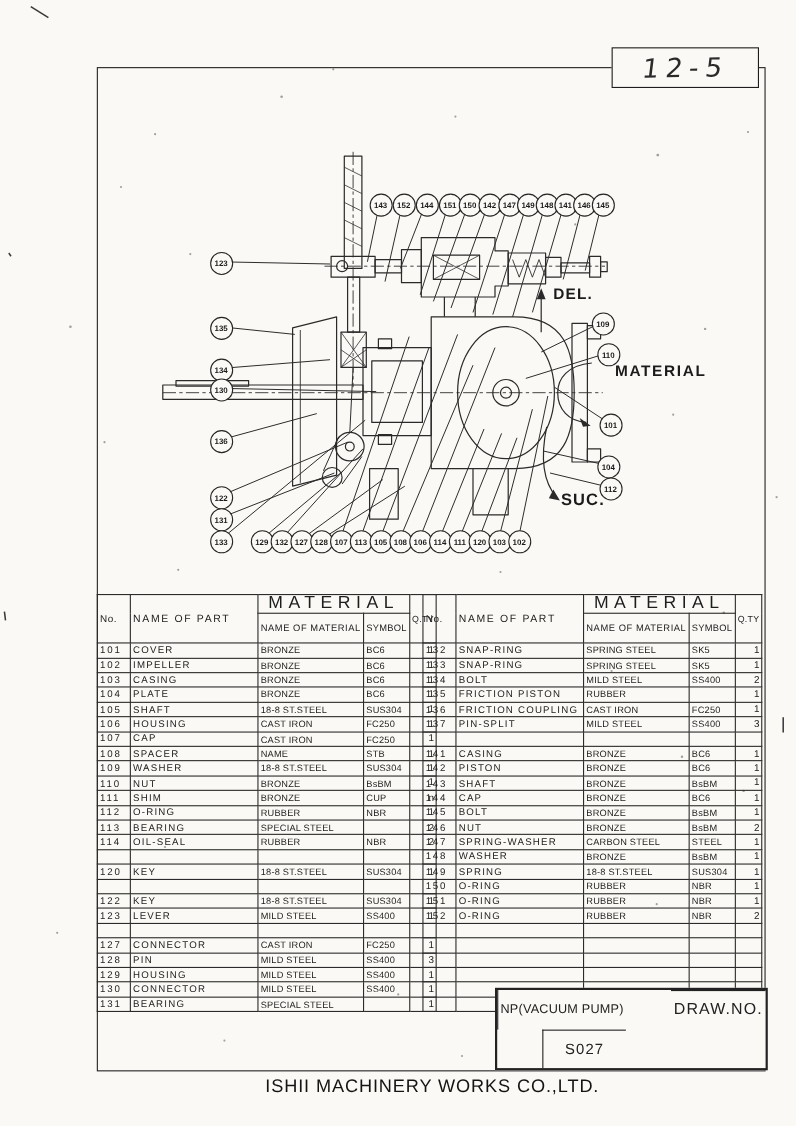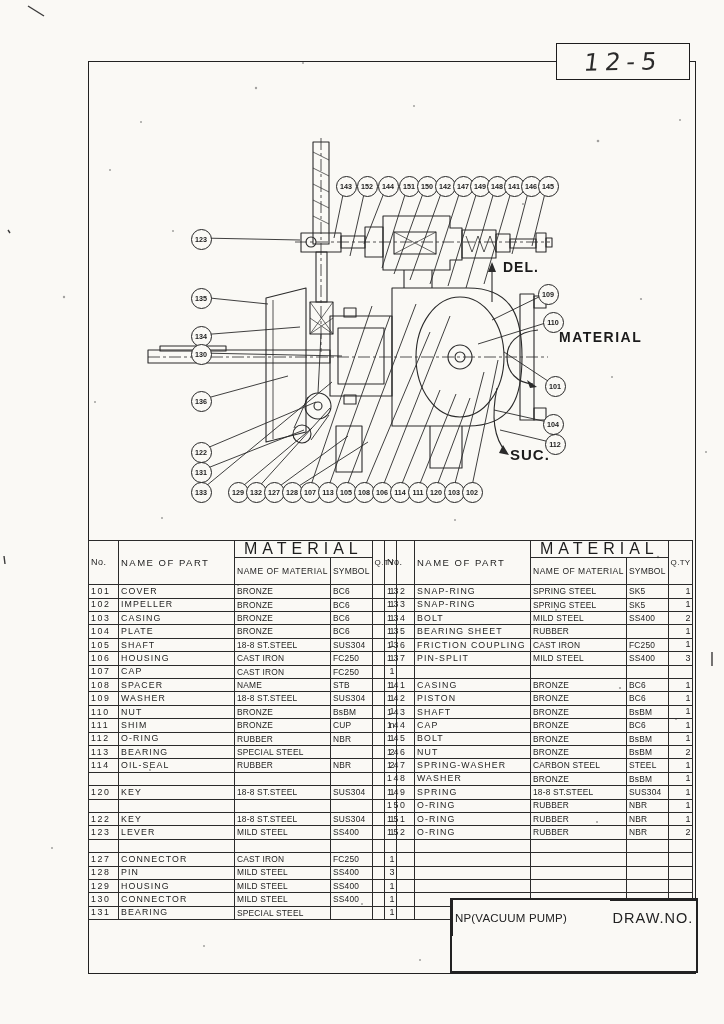--- a/index.html
+++ b/index.html
@@ -526,21 +526,21 @@
         </tr>
         <tr>
           <td class="c-no">134</td>
           <td class="c-name">BOLT</td>
           <td class="c-mat">MILD STEEL</td>
           <td class="c-sym">SS400</td>
           <td class="c-qty">2</td>
         </tr>
         <tr>
           <td class="c-no">135</td>
-          <td class="c-name">BEARING SHEET</td>
+          <td class="c-name">FRICTION PISTON</td>
           <td class="c-mat">RUBBER</td>
           <td class="c-sym"></td>
           <td class="c-qty">1</td>
         </tr>
         <tr>
           <td class="c-no">136</td>
           <td class="c-name">FRICTION COUPLING</td>
           <td class="c-mat">CAST IRON</td>
           <td class="c-sym">FC250</td>
           <td class="c-qty">1</td>
@@ -684,16 +684,18 @@
           <td class="c-mat"></td>
           <td class="c-sym"></td>
           <td class="c-qty"></td>
         </tr>
       </tbody>
   </table>
 
   <div class="tblock">
     <div class="tb-val tb-type-val">NP(VACUUM PUMP)</div>
     <div class="tb-label tb-r2">DRAW.NO.</div>
+    <div class="tb-val tb-r2 tb-draw-val">S027</div>
   </div>
 
+  <div class="footer">ISHII MACHINERY WORKS CO.,LTD.</div>
 
 </div>
 
 </body></html>

